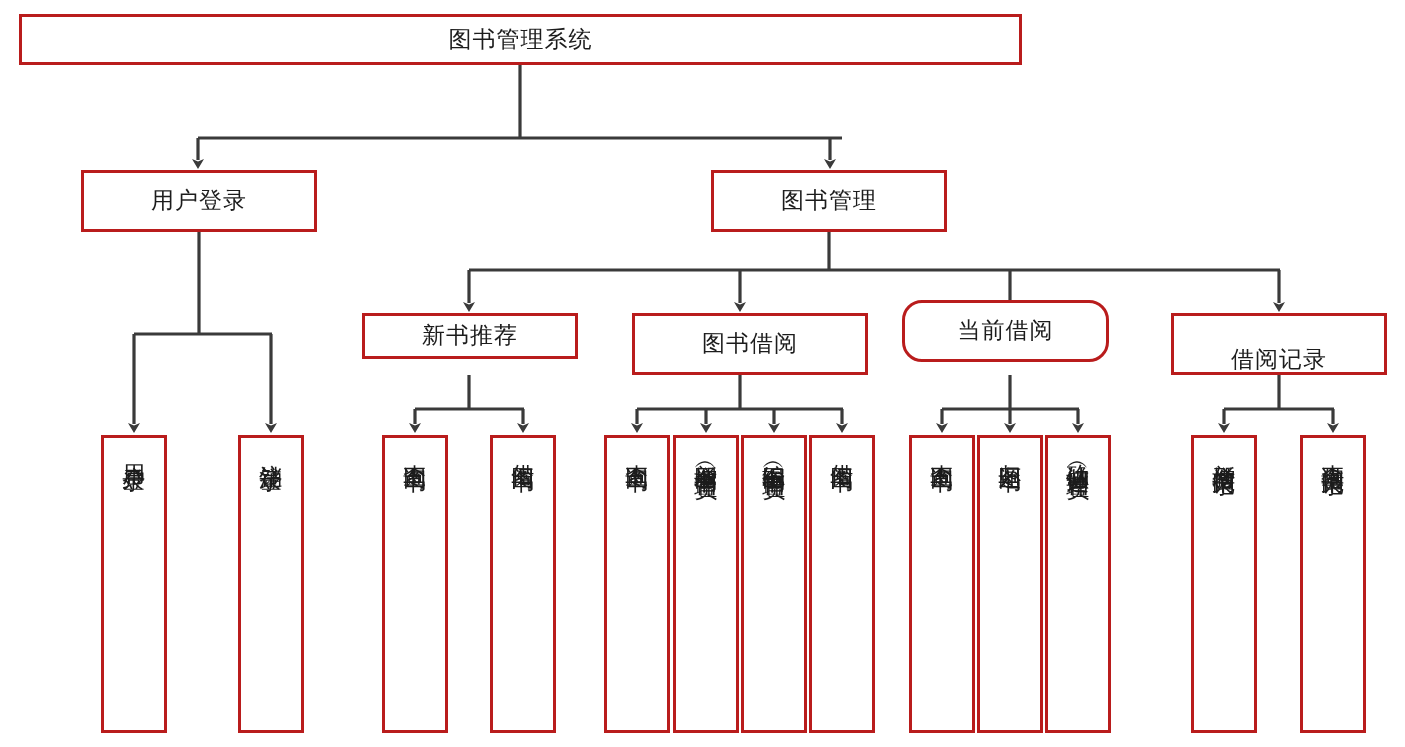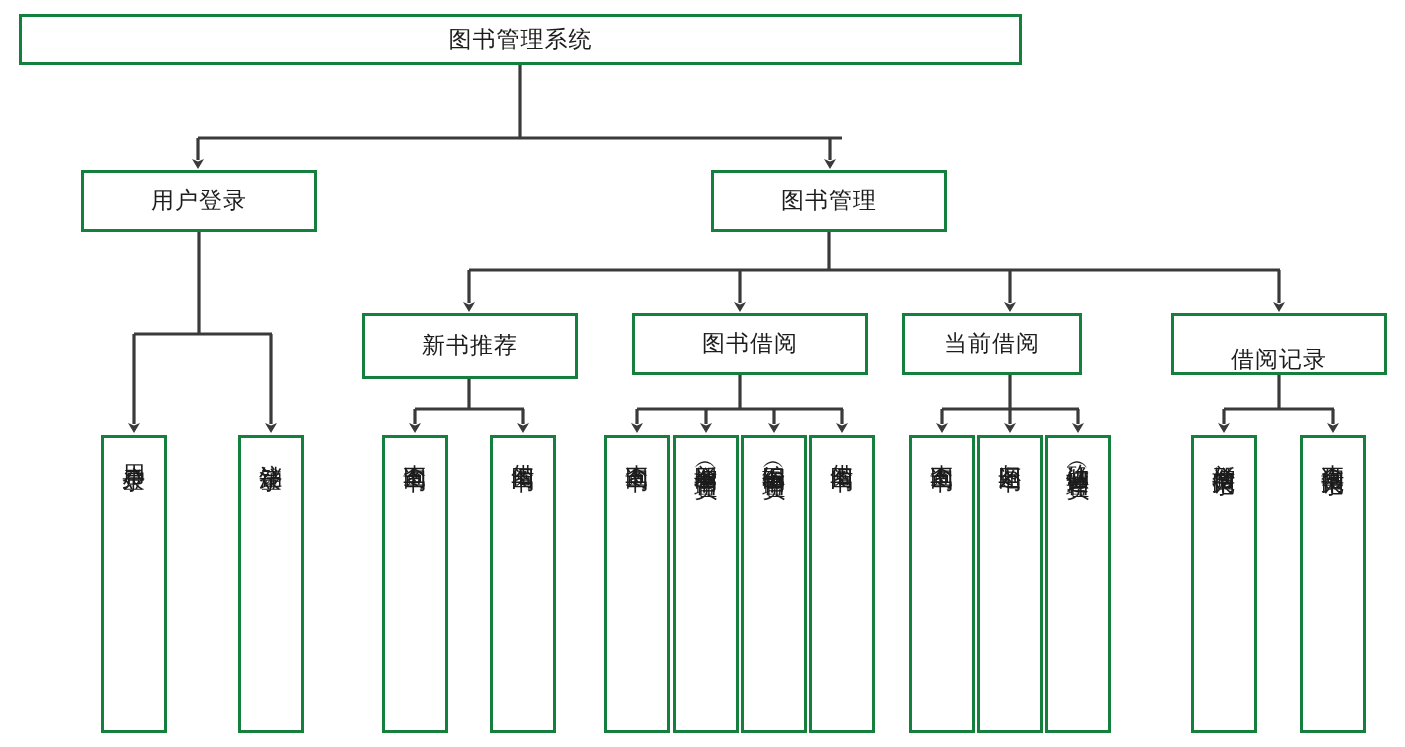--- a/index.html
+++ b/index.html
@@ -23,21 +23,21 @@
     left: 0;
     top: 0;
     width: 1405px;
     height: 747px;
     pointer-events: none;
   }
   .node {
     position: absolute;
     box-sizing: border-box;
     background: #ffffff;
-    border: 3px solid #15803d;
+    border: 3px solid #b91c1c;
     display: flex;
     align-items: center;
     justify-content: center;
     color: #1c1c1c;
     z-index: 2;
   }
   .node-h {
     font-size: 23px;
     letter-spacing: 1px;
     line-height: 1.1;
@@ -131,29 +131,29 @@
   </div>
 
   <div class="node node-h" style="left:81px; top:170px; width:236px; height:62px;">
     <span>用户登录</span>
   </div>
 
   <div class="node node-h" style="left:711px; top:170px; width:236px; height:62px;">
     <span>图书管理</span>
   </div>
 
-  <div class="node node-h" style="left:362px; top:313px; width:216px; height:66px;">
+  <div class="node node-h" style="left:362px; top:313px; width:216px; height:46px;">
     <span>新书推荐</span>
   </div>
 
   <div class="node node-h" style="left:632px; top:313px; width:236px; height:62px;">
     <span>图书借阅</span>
   </div>
 
-  <div class="node node-h" style="left:902px; top:313px; width:180px; height:62px;">
+  <div class="node node-h" style="left:902px; top:300px; width:207px; height:62px;border-radius:20px;">
     <span>当前借阅</span>
   </div>
 
   <div class="node node-h" style="left:1171px; top:313px; width:216px; height:62px;align-items:flex-end;">
     <span>借阅记录</span>
   </div>
 
   <div class="node leaf" style="left:101px; top:435px; width:66px; height:298px;">
     <span class="vtext">用户登录</span>
   </div>

